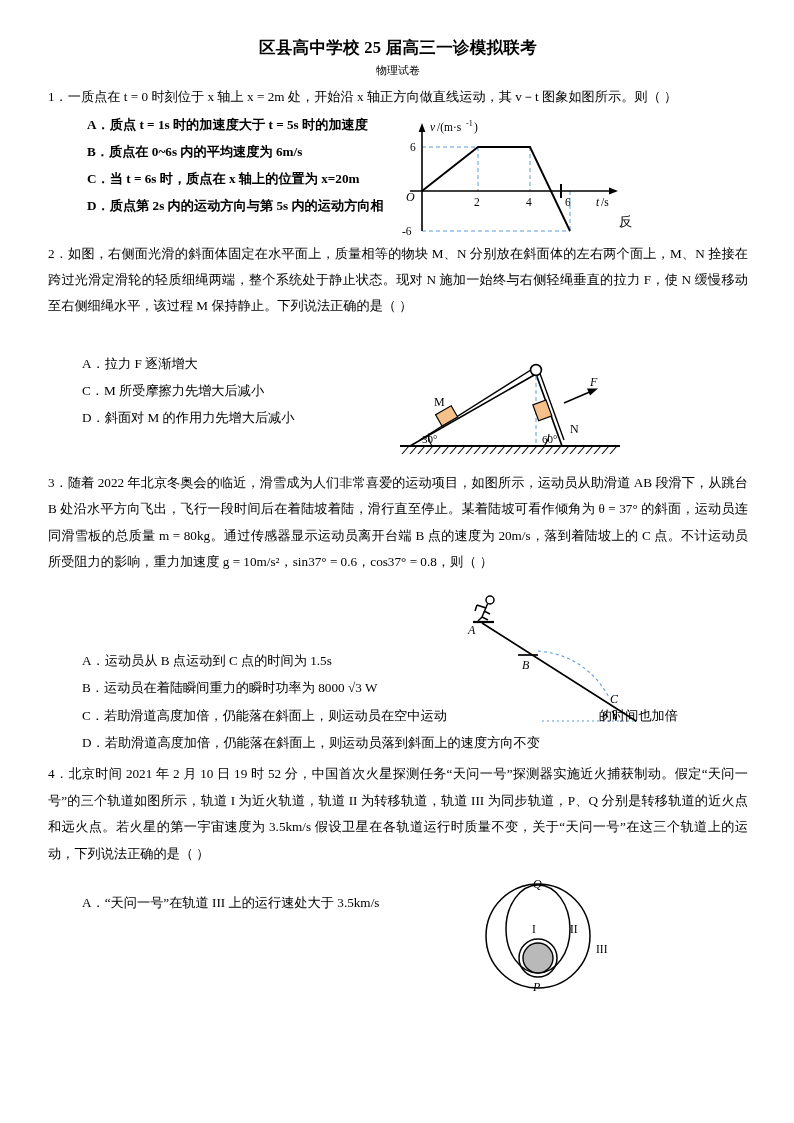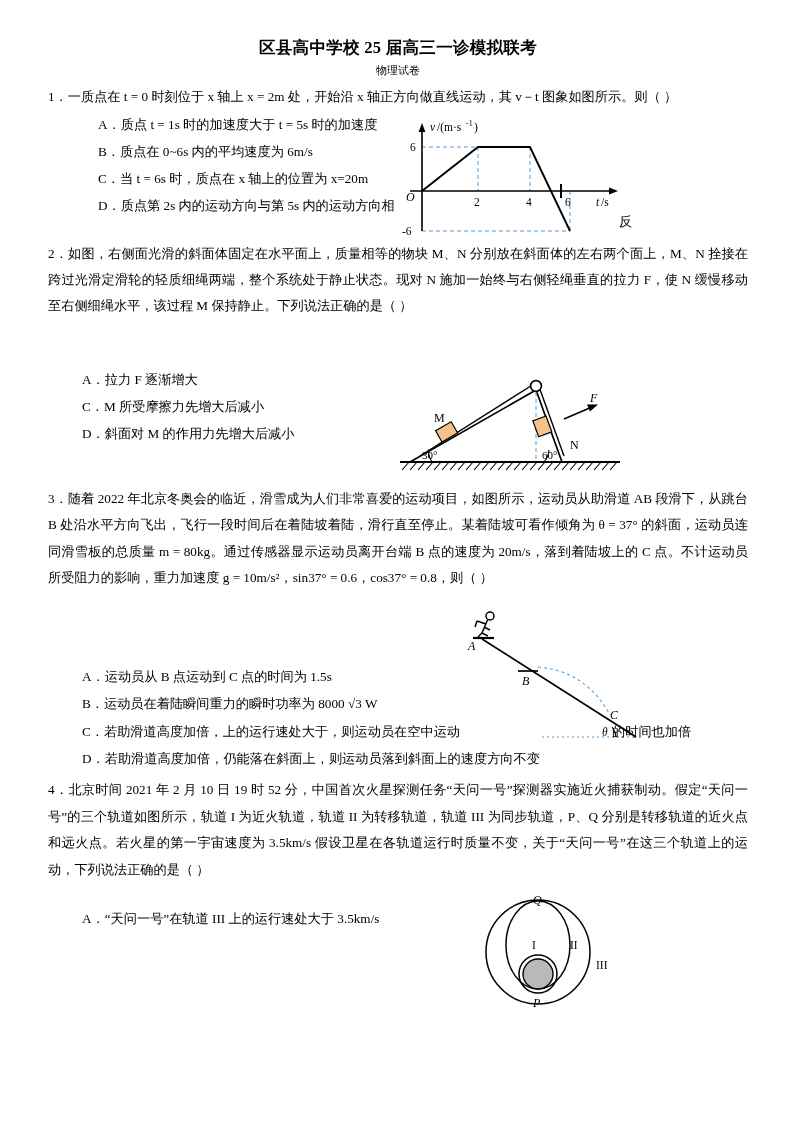--- a/index.html
+++ b/index.html
@@ -59,35 +59,36 @@
     line-height: 2.05;
     padding-left: 34px;
     white-space: nowrap;
   }
   .blk-q1 {
     position: relative;
     min-height: 128px;
   }
   .q1-opts {
     position: absolute;
-    left: 16px;
+    left: 5px;
     top: 0;
     width: 390px;
+    font-weight: bold;
   }
   .fig-vt {
     position: absolute;
     left: 352px;
     top: 2px;
     width: 250px;
     height: 126px;
   }
   .blk-q2 {
     position: relative;
     min-height: 118px;
-    margin-top: 46px;
+    margin-top: 30px;
   }
   .q2-opts {
     position: absolute;
     left: 0;
     top: 0;
     width: 370px;
   }
   .fig-incline-wrap {
     position: absolute;
     left: 348px;
@@ -292,21 +293,21 @@
         <text x="76" y="82" font-family="Liberation Serif, serif" font-size="12" font-style="italic" fill="#000">B</text>
         <text x="164" y="116" font-family="Liberation Serif, serif" font-size="12" font-style="italic" fill="#000">C</text>
         <text x="156" y="133" font-family="Liberation Serif, serif" font-size="11.5" font-style="italic" fill="#000">θ</text>
       </svg>
     </div>
 
     <div class="q3-opts">
       <div class="opt">A．运动员从 B 点运动到 C 点的时间为 1.5s</div>
       <div class="opt">B．运动员在着陆瞬间重力的瞬时功率为 8000 √3 W</div>
       <div class="opt">
-        <span>C．若助滑道高度加倍，上的运行速处大于，则运动员在空中运动</span><span style="display:inline-block;width:152px;"></span><span>的时间也加倍</span>
+        <span>C．若助滑道高度加倍，仍能落在斜面上，则运动员在空中运动</span><span style="display:inline-block;width:152px;"></span><span>的时间也加倍</span>
       </div>
       <div class="opt">D．若助滑道高度加倍，仍能落在斜面上，则运动员落到斜面上的速度方向不变</div>
     </div>
   </div>
 
   <div class="q-stem">4．北京时间 2021 年 2 月 10 日 19 时 52 分，中国首次火星探测任务“天问一号”探测器实施近火捕获制动。假定“天问一号”的三个轨道如图所示，轨道 I 为近火轨道，轨道 II 为转移轨道，轨道 III 为同步轨道，P、Q 分别是转移轨道的近火点和远火点。若火星的第一宇宙速度为 3.5km/s 假设卫星在各轨道运行时质量不变，关于“天问一号”在这三个轨道上的运动，下列说法正确的是（    ）</div>
 
   <div class="blk-q4">
     <div class="q4-opts">
       <div class="opt">A．“天问一号”在轨道 III 上的运行速处大于 3.5km/s</div>

